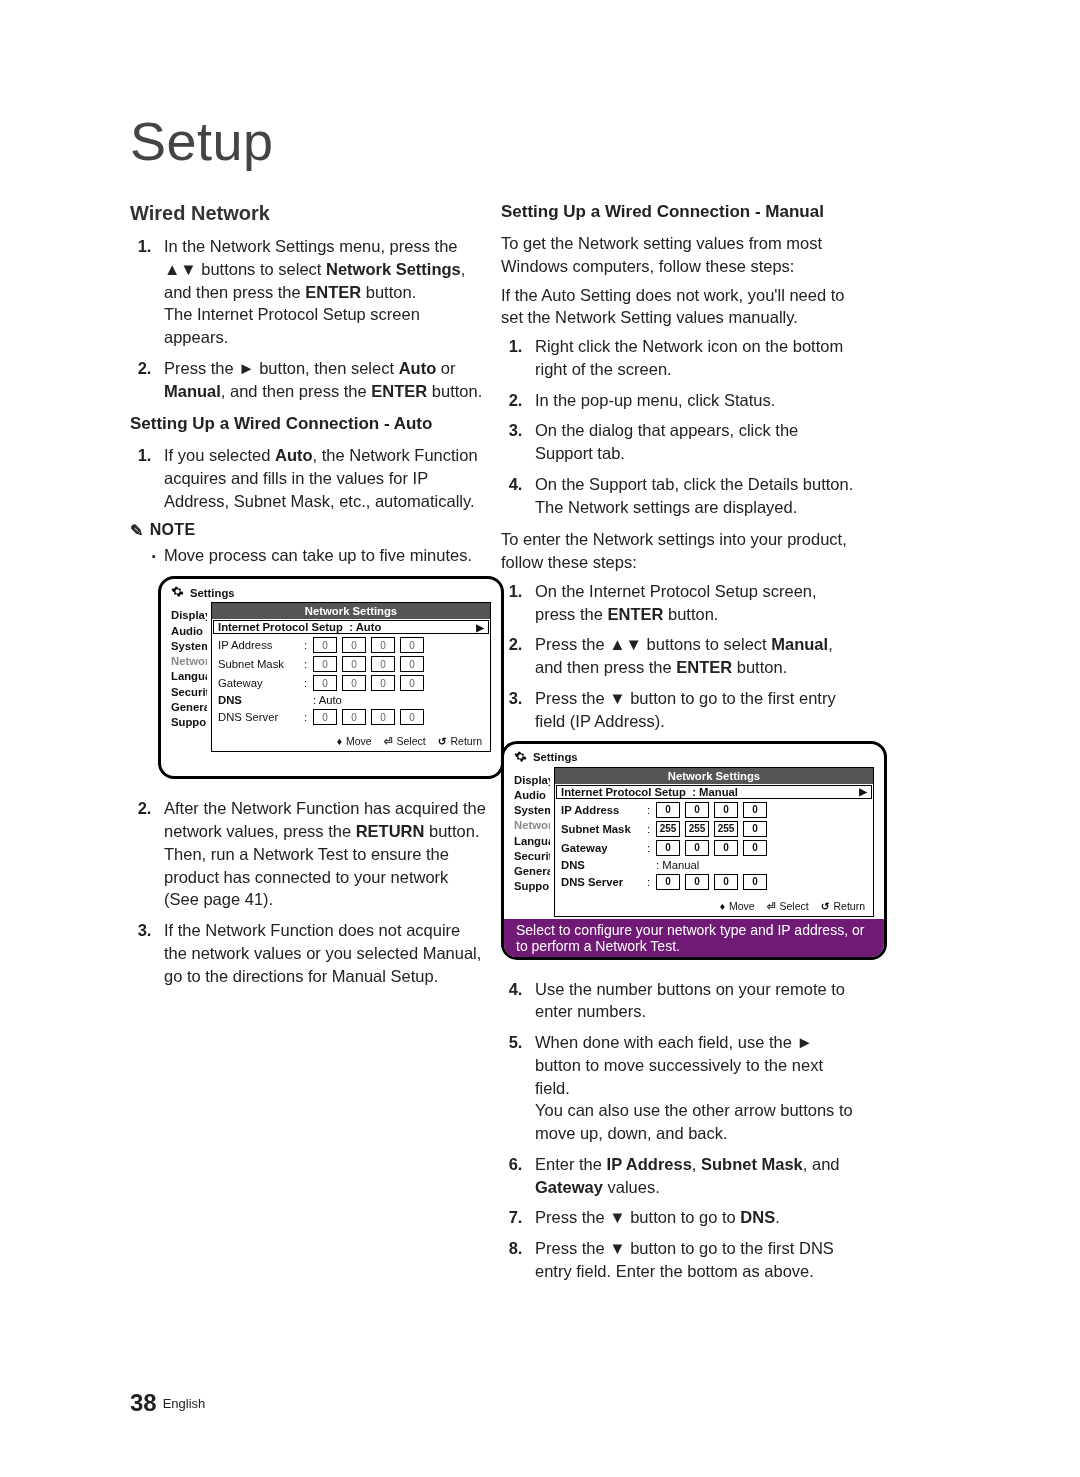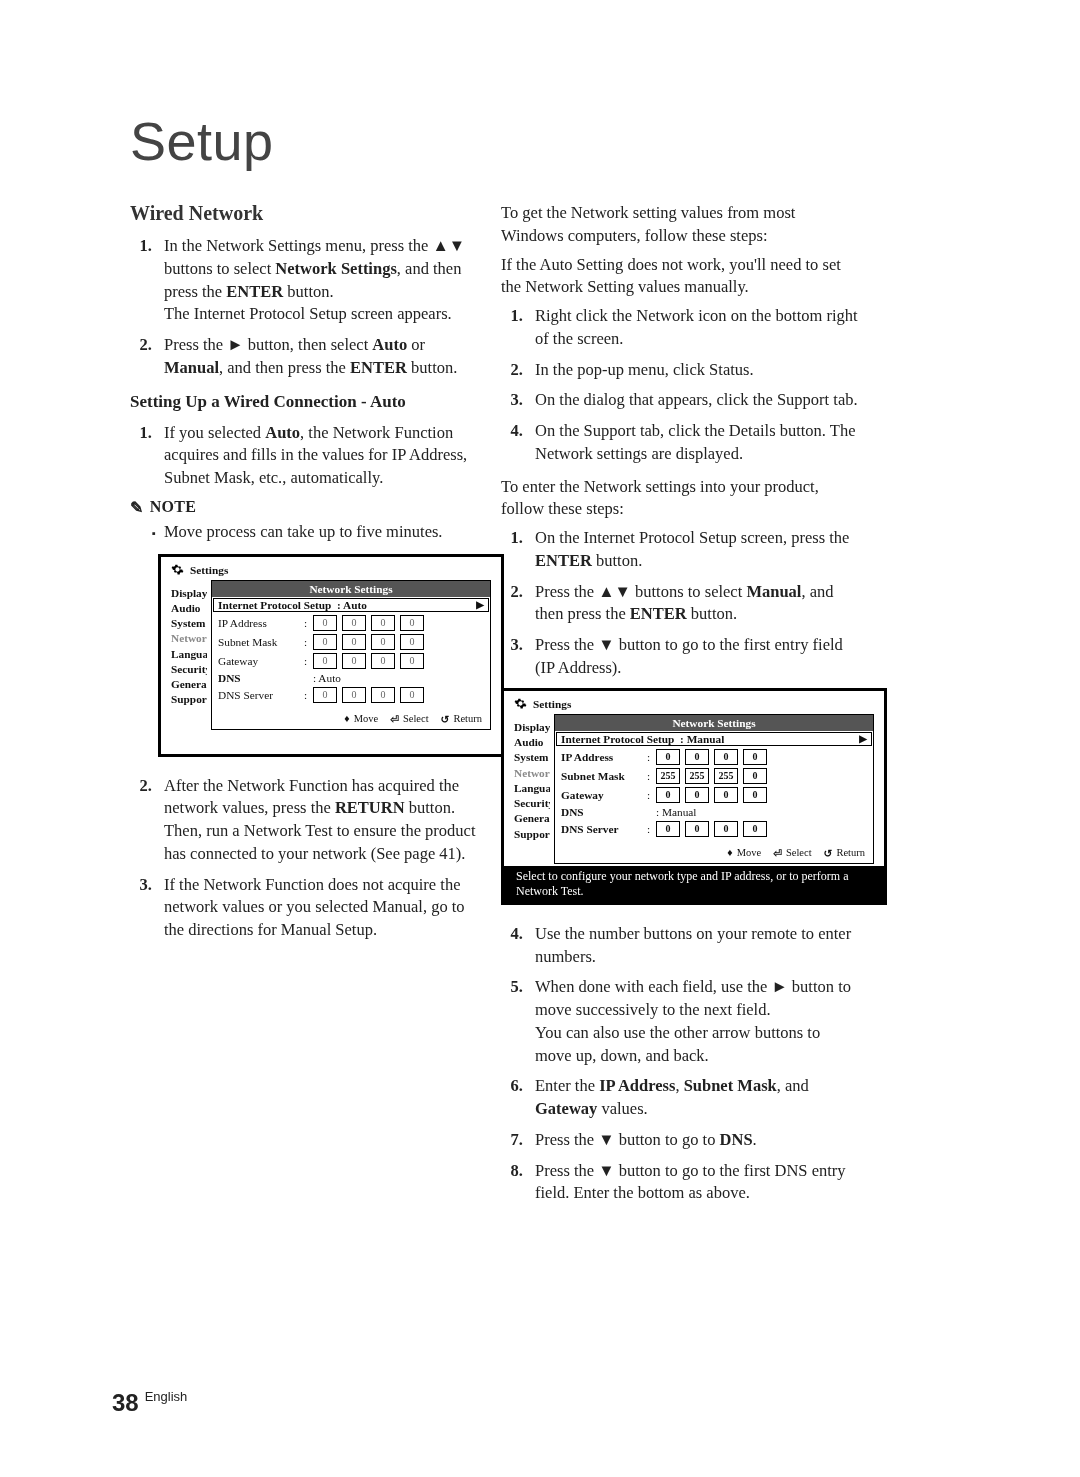--- a/index.html
+++ b/index.html
@@ -21,21 +21,20 @@
   .page-title {
     font-size: 54px;
     font-weight: 300;
     letter-spacing: 0.5px;
     color: #444;
     margin: 0 0 30px 0;
   }
   .columns {
     display: flex;
     gap: 14px;
-    font-family: Liberation Serif, serif;
   }
   .col {
     flex: 1;
     min-width: 0;
   }
   .section-heading {
     font-weight: bold;
     font-size: 20px;
     color: #333;
     margin: 0 0 10px 0;
@@ -67,21 +66,21 @@
   .note-icon { margin-right: 6px; }
   .note-bullet {
     display: flex; gap: 8px; font-size: 16.5px; line-height: 1.38; margin: 4px 0 10px 22px;
   }
   .note-bullet::before { content: "▪"; font-size: 11px; margin-top: 5px; }
   .b { font-weight: bold; }
 
   
   .dialog-outer {
     border: 3px solid #000;
-    border-radius: 0;
+    border-radius: 16px;
     background: #fff;
     font-size: 11.3px;
     color: #111;
     margin: 6px 0 18px 28px;
     width: 340px;
     overflow: hidden;
   }
   .dialog-outer.manual { margin-left: 0; width: 380px; }
   .dialog-title-row { display: flex; align-items: center; gap: 6px; padding: 6px 10px 0 10px; font-weight: bold; }
   .gear-icon { display: inline-block; }
@@ -103,29 +102,29 @@
   .ipcell {
     border: 1px solid #000; width: 22px; height: 14px; display: inline-flex;
     align-items: center; justify-content: center; margin-right: 1px;
     font-size: 10px; color: #666;
   }
   .ipcell.sharp { color: #111; font-weight: bold; border-width: 1.4px; }
   .hints { display: flex; justify-content: flex-end; gap: 12px; padding: 4px 8px; font-size: 10.5px; }
   .hint { display: inline-flex; align-items: center; gap: 4px; }
   .hint .sym { font-weight: bold; }
   .status-strip {
-    background: #000000; color: #fff; font-size: 12px; padding: 3px 12px;
+    background: #701a75; color: #fff; font-size: 14px; padding: 3px 12px;
   }
 
   .footer {
     position: absolute;
     bottom: 60px;
-    left: 112px;
+    left: 130px;
     display: flex;
-    align-items: flex-start;
+    align-items: center;
     gap: 6px;
   }
   .footer .pn { font-weight: bold; font-size: 24px; }
   .footer .lang { font-size: 13px; }
 </style>
 </head>
 <body>
 
 <div class="page">
   <h1 class="page-title">Setup</h1>
@@ -240,20 +239,21 @@
         <div style="height:22px"></div>
       </div>
 
       <ol class="instr" start="2">
         <li>After the Network Function has acquired the network values, press the <b>RETURN</b> button. Then, run a Network Test to ensure the product has connected to your network (See page 41).</li>
         <li>If the Network Function does not acquire the network values or you selected Manual, go to the directions for Manual Setup.</li>
       </ol>
     </div>
 
     <div class="col">
+      <div class="sub-heading" style="margin-top:0;">Setting Up a Wired Connection - Manual</div>
       <p class="body">To get the Network setting values from most Windows computers, follow these steps:</p>
       <p class="body">If the Auto Setting does not work, you'll need to set the Network Setting values manually.</p>
       <ol class="instr">
         <li>Right click the Network icon on the bottom right of the screen.</li>
         <li>In the pop-up menu, click Status.</li>
         <li>On the dialog that appears, click the Support tab.</li>
         <li>On the Support tab, click the Details button. The Network settings are displayed.</li>
       </ol>
       <p class="body" style="margin-top:10px;">To enter the Network settings into your product, follow these steps:</p>
       <ol class="instr">

